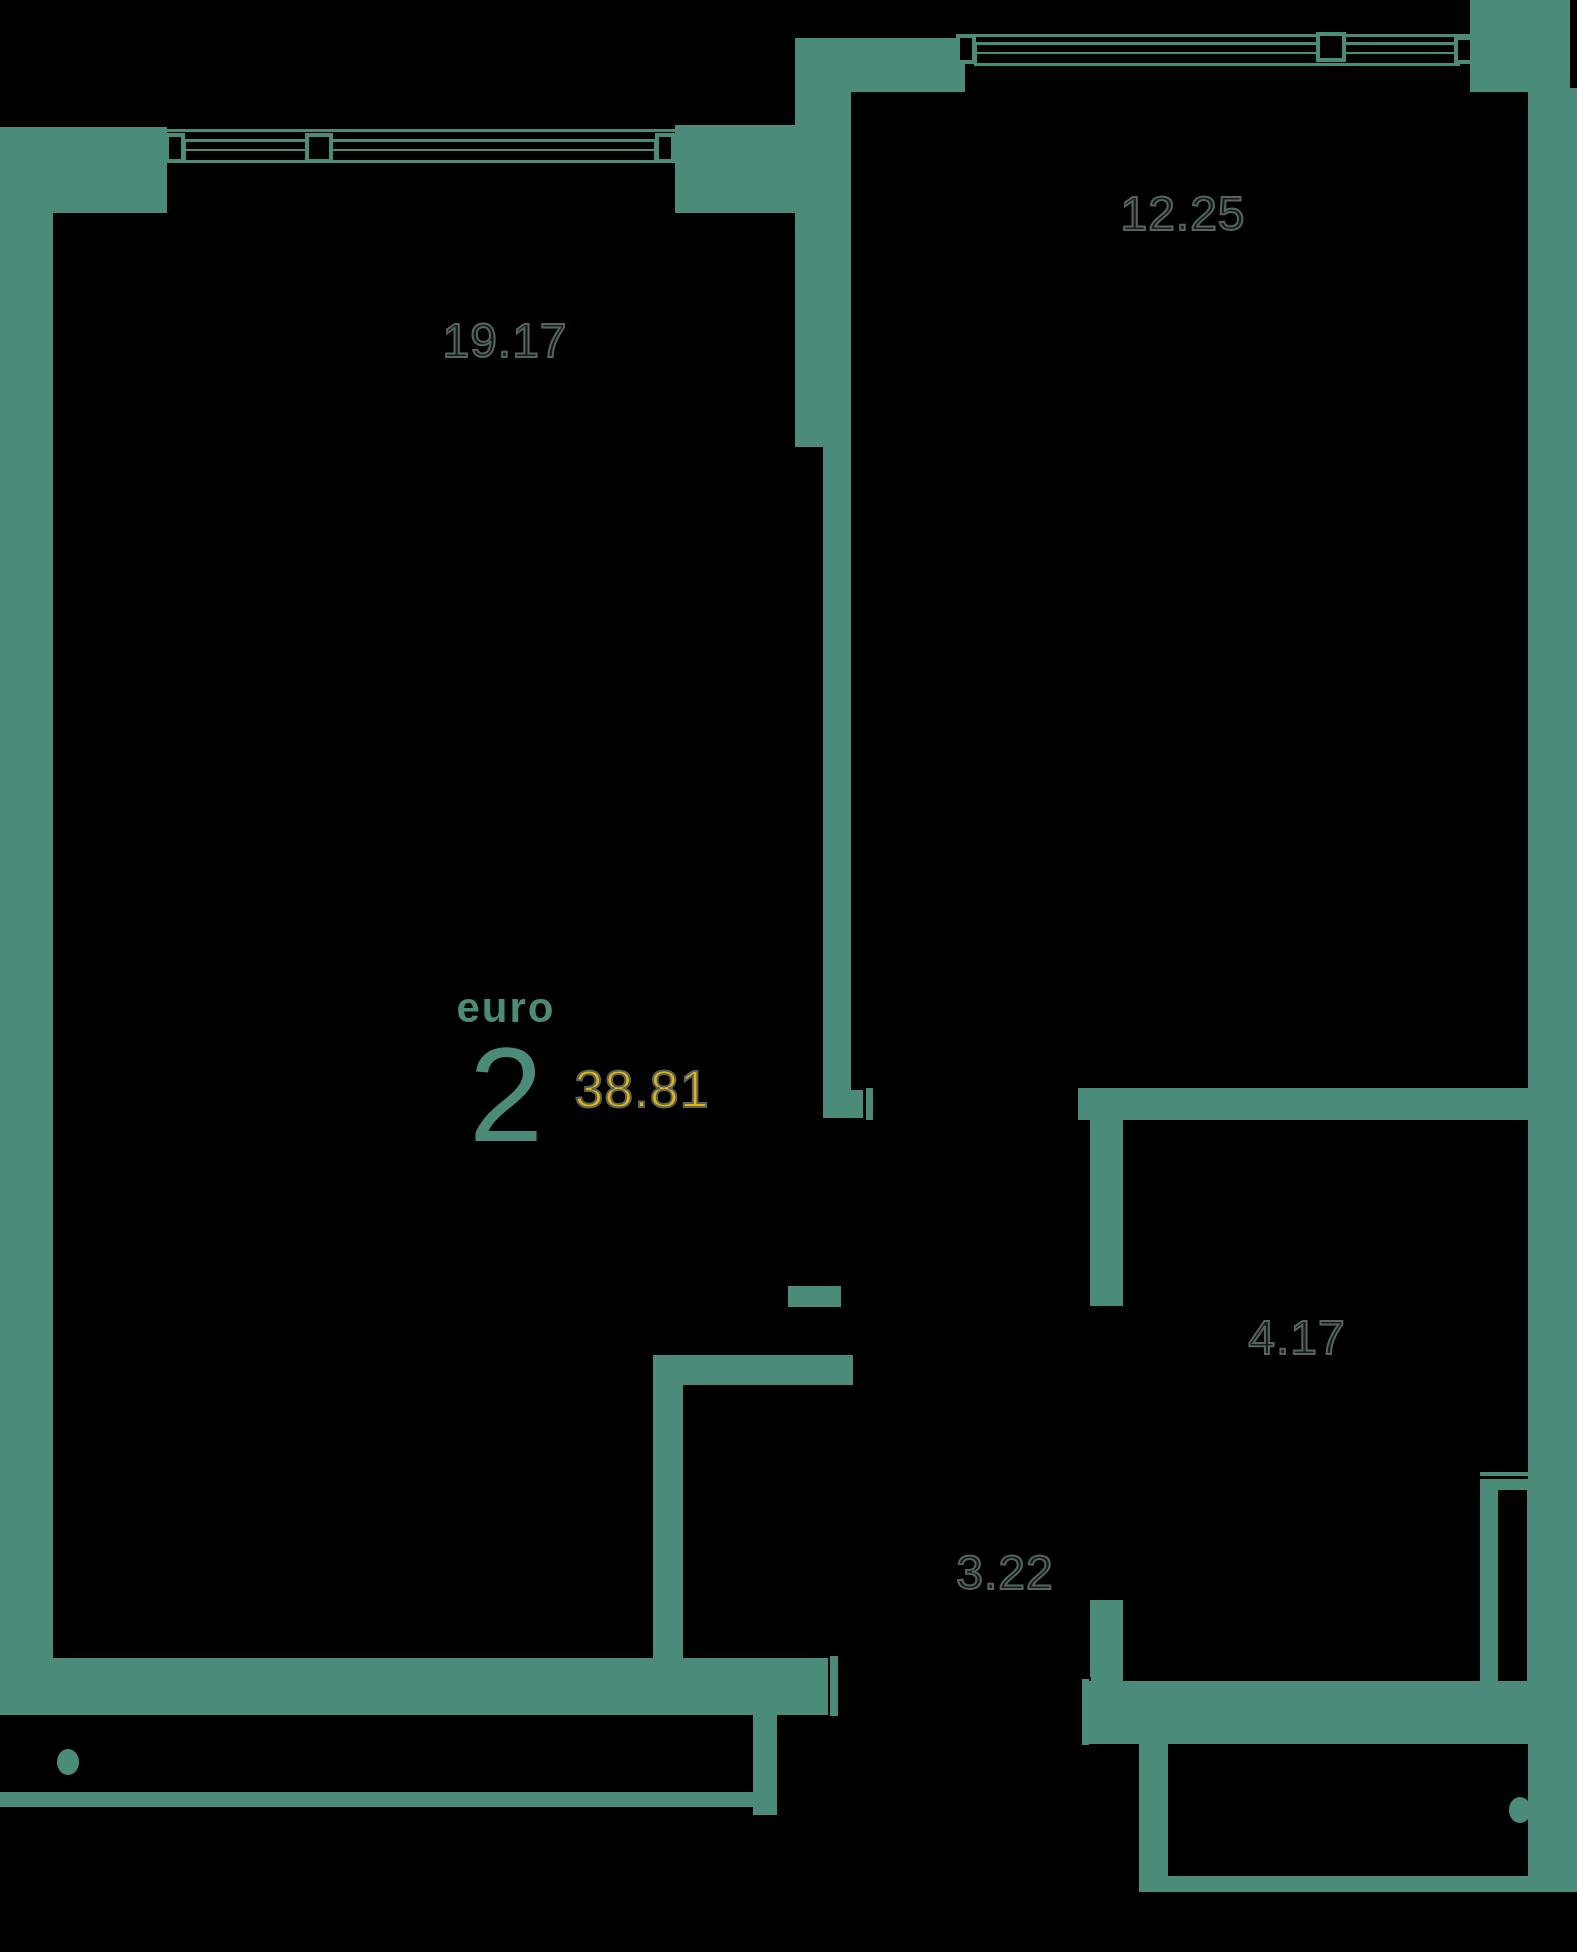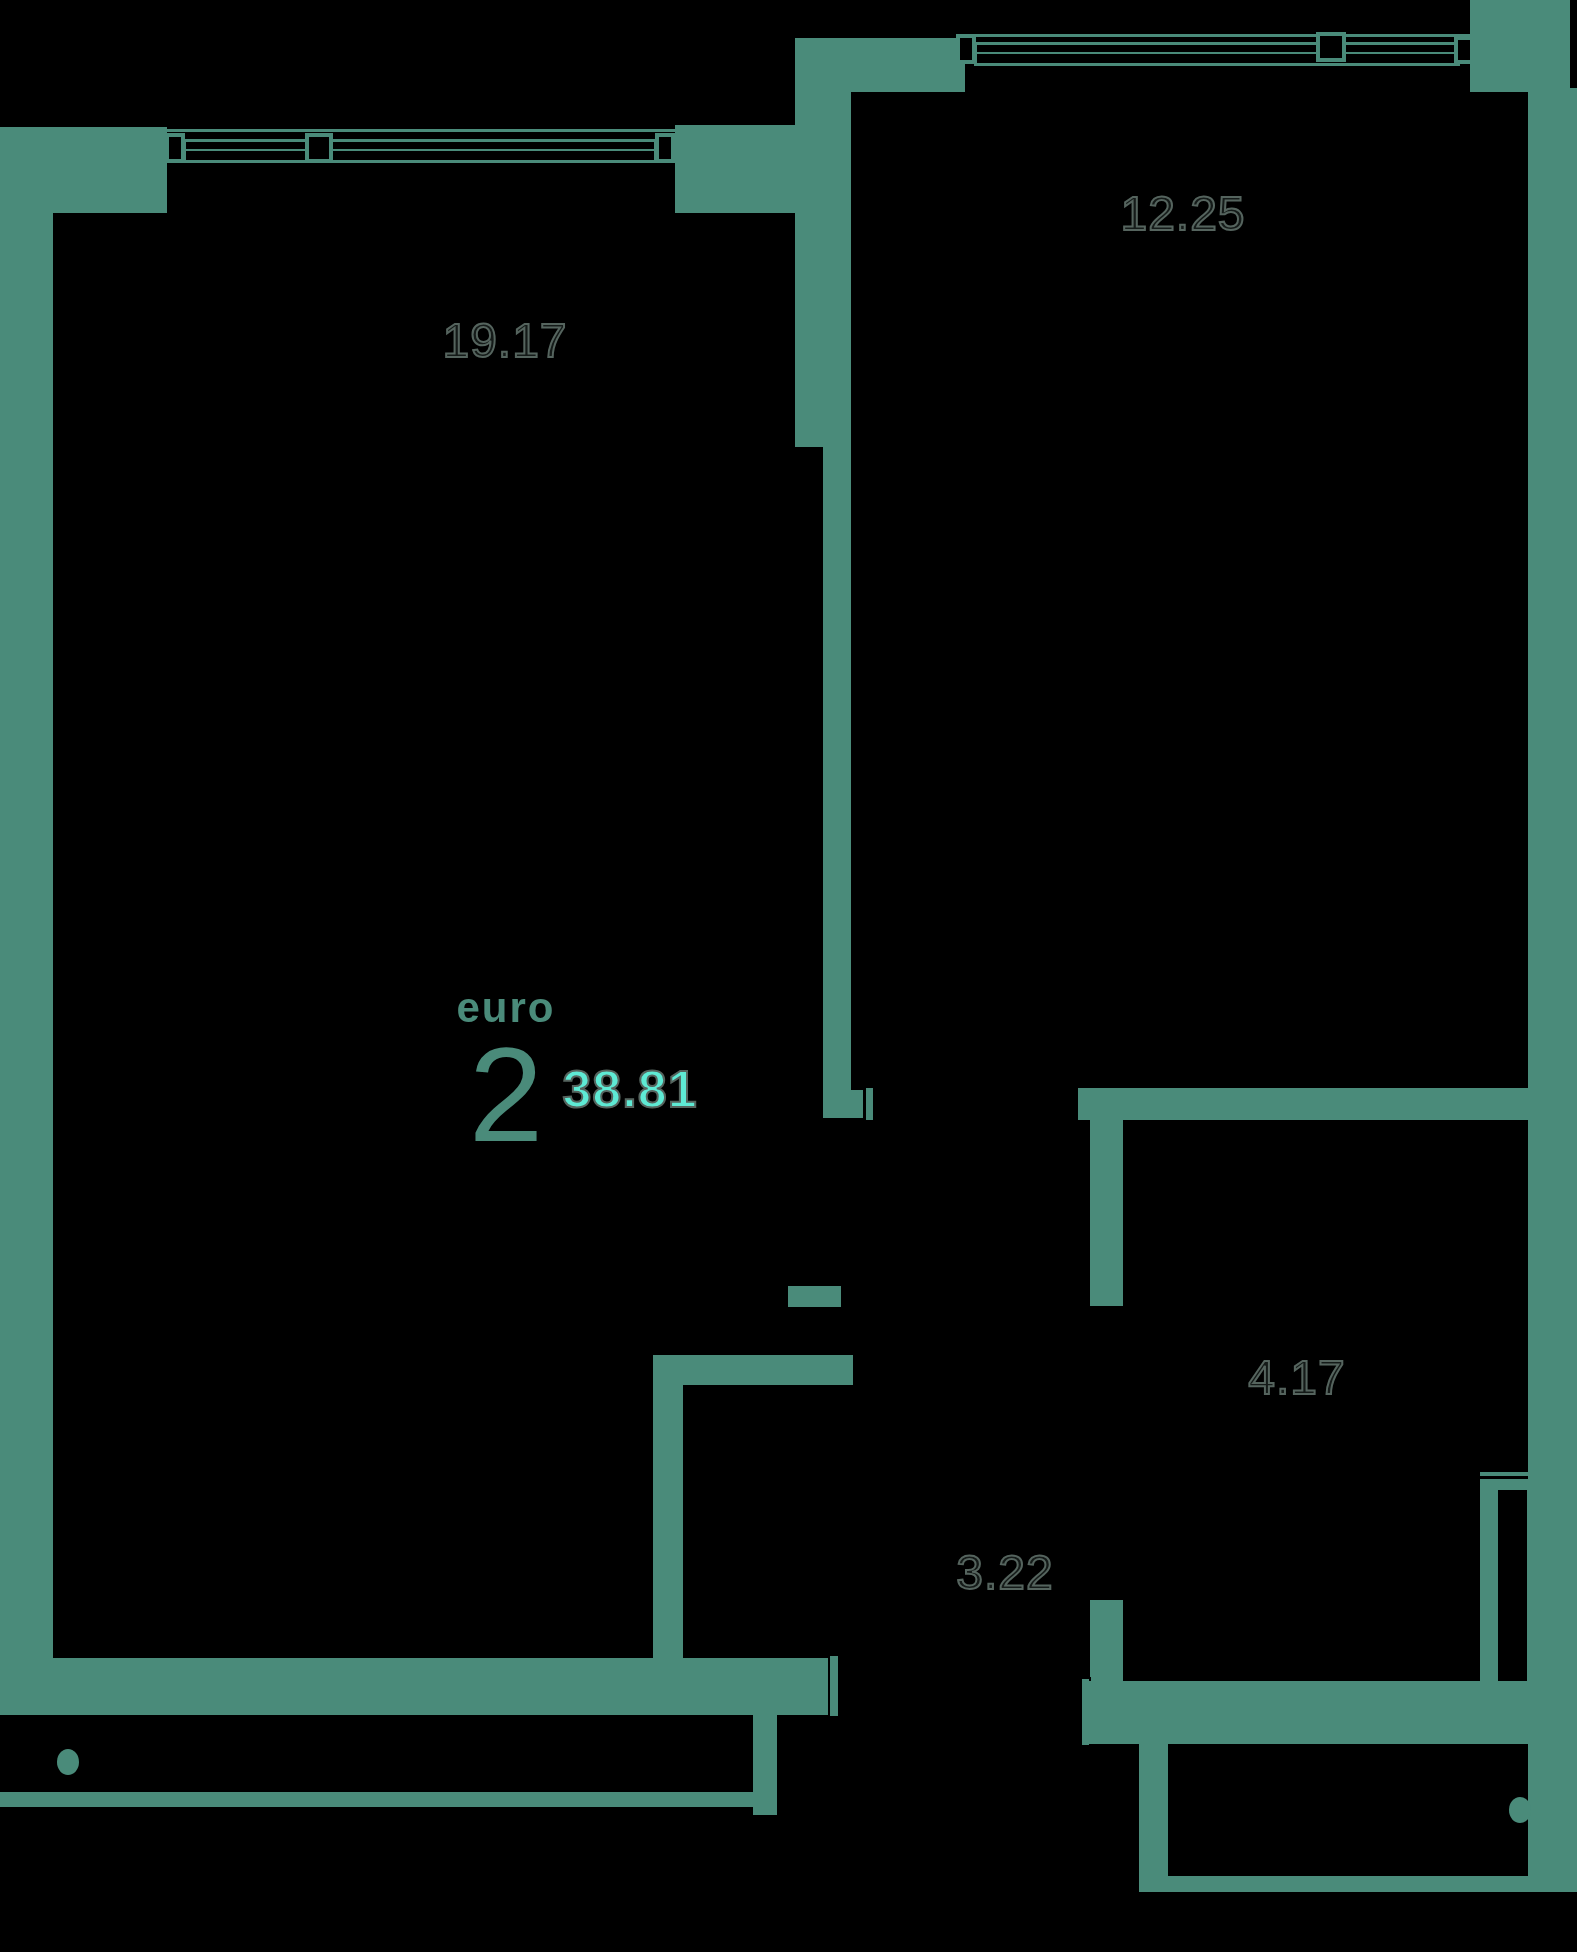--- a/index.html
+++ b/index.html
@@ -22,22 +22,22 @@
   .badge-type{
     position:absolute;transform:translate(-50%,-50%);
     font-size:42px;font-weight:700;letter-spacing:2px;color:#4a8b7a;white-space:nowrap;
   }
   .badge-count{
     position:absolute;transform:translate(-50%,-50%);
     font-size:134px;font-weight:400;color:#4a8b7a;line-height:1;white-space:nowrap;
   }
   .badge-area{
     position:absolute;transform:translate(-50%,-50%);
-    font-size:52px;font-weight:700;letter-spacing:1px;white-space:nowrap;
-    color:#5eead4;-webkit-text-stroke:2px #55645e;
+    font-size:52px;font-weight:400;letter-spacing:1px;white-space:nowrap;
+    color:#eab308;margin-left:12px;-webkit-text-stroke:2px #55645e;
   }
 </style>
 </head>
 <body>
 
 <div class="stage">
 
   <div class="wall" style="left:0;top:127px;width:53px;height:1588px;"></div>
   <div class="wall" style="left:0;top:127px;width:167px;height:86px;"></div>
   <div class="wall" style="left:675px;top:125px;width:120px;height:88px;"></div>
@@ -93,20 +93,20 @@
   <div class="wall" style="left:753px;top:1715px;width:24px;height:100px;"></div>
   <div class="thin" style="left:0;top:1792px;width:777px;height:15px;"></div>
   <div class="dot" style="left:57px;top:1749px;"></div>
 
   <div class="wall" style="left:1139px;top:1744px;width:29px;height:132px;"></div>
   <div class="thin" style="left:1139px;top:1876px;width:438px;height:16px;"></div>
   <div class="dot" style="left:1509px;top:1797px;"></div>
 
   <div class="area-label" style="left:505px;top:340px;">19.17</div>
   <div class="area-label" style="left:1183px;top:213px;">12.25</div>
-  <div class="area-label" style="left:1297px;top:1337px;margin-top:40px;">4.17</div>
+  <div class="area-label" style="left:1297px;top:1337px;">4.17</div>
   <div class="area-label" style="left:972px;top:1572px;margin-left:33px;">3.22</div>
 
   <div class="badge-type" style="left:506px;top:1008px;">euro</div>
   <div class="badge-count" style="left:506px;top:1095px;">2</div>
   <div class="badge-area" style="left:630px;top:1089px;">38.81</div>
 
 </div>
 
 </body></html>

